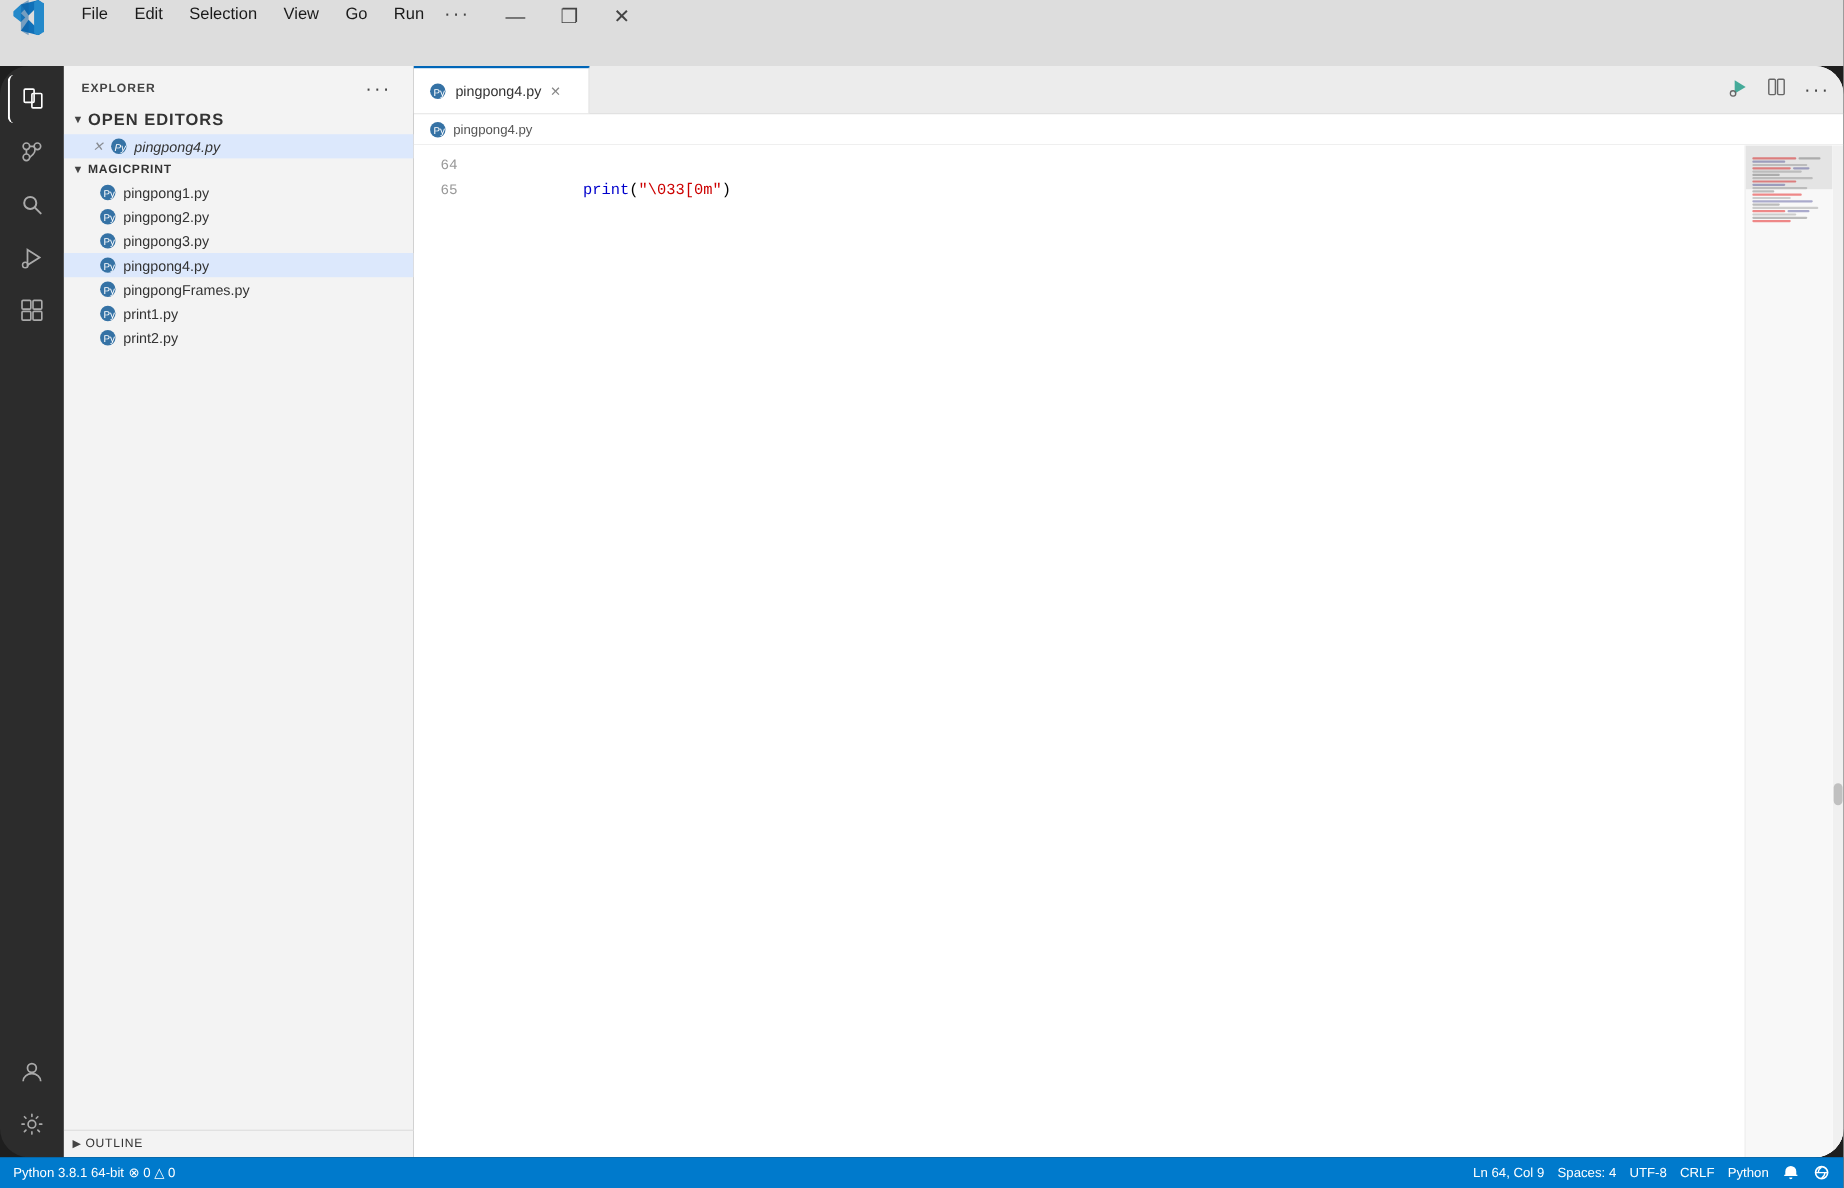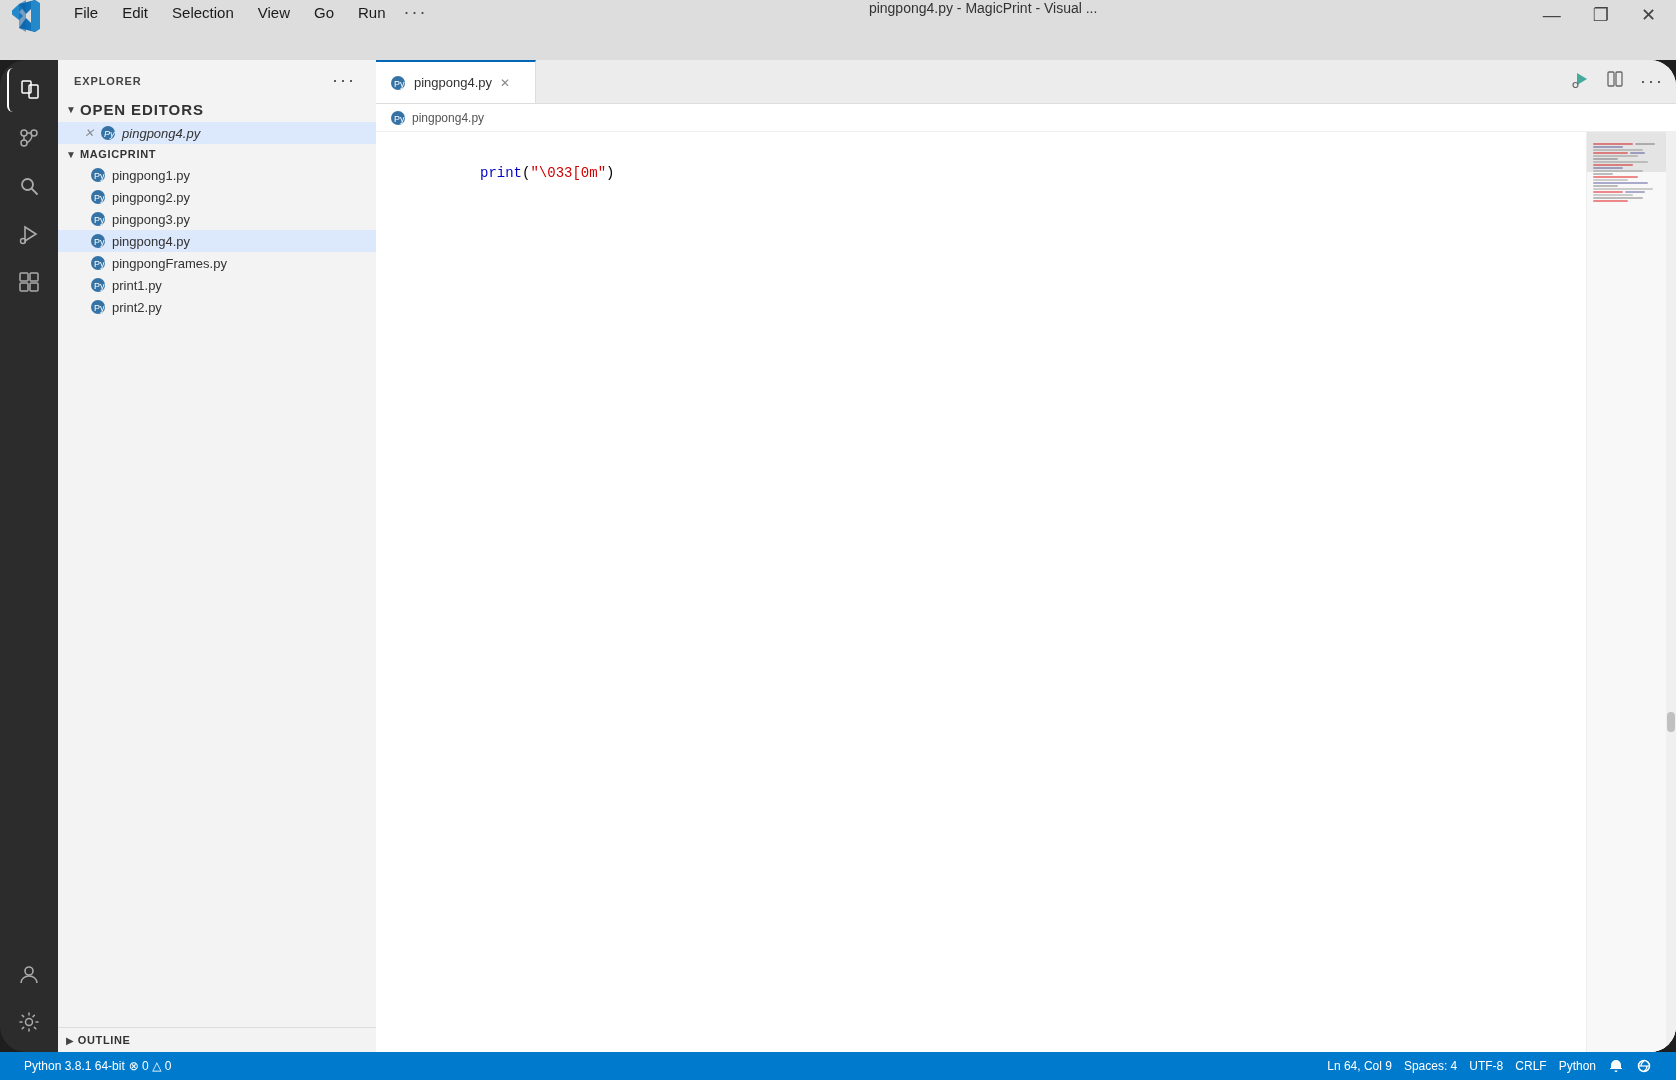--- a/index.html
+++ b/index.html
@@ -201,21 +201,21 @@
       padding: 6px 8px;
       cursor: pointer;
     }
     .outline-arrow {
       font-size: 10px;
       color: #444;
       margin-right: 4px;
     }
     .outline-label {
       font-size: 11px;
-      font-weight: 700;
+      font-weight: 400;
       color: #333;
       letter-spacing: 0.06em;
       text-transform: uppercase;
     }
 
     
     .editor-area {
       flex: 1;
       display: flex;
       flex-direction: column;
@@ -355,21 +355,21 @@
       border-radius: 4px;
       margin: 580px auto 0;
     }
 
     
     .status-bar {
       height: 28px;
       background: #007acc;
       display: flex;
       align-items: center;
-      padding: 0 24px;
+      padding: 0 12px;
       gap: 16px;
       flex-shrink: 0;
     }
     .status-item {
       font-size: 12px;
       color: #fff;
       display: flex;
       align-items: center;
       gap: 4px;
       cursor: pointer;
@@ -414,21 +414,20 @@
 
   <div class="title-bar-menu">
     <div class="menu-item">File</div>
     <div class="menu-item">Edit</div>
     <div class="menu-item">Selection</div>
     <div class="menu-item">View</div>
     <div class="menu-item">Go</div>
     <div class="menu-item">Run</div>
     <div class="menu-item dots-menu">···</div>
   </div>
-  <div class="title-bar-title">pingpong4.py - MagicPrint - Visual ...</div>
   <div class="title-bar-controls">
     <div class="title-control-btn">—</div>
     <div class="title-control-btn">❐</div>
     <div class="title-control-btn">✕</div>
   </div>
 </div>
 
 <div class="main-layout">
 
   <div class="activity-bar">
@@ -600,20 +599,24 @@
 
     <div class="breadcrumb">
       <svg class="py-icon" viewBox="0 0 16 16" style="margin-right:6px">
           <circle cx="8" cy="8" r="7" fill="#3572a5"></circle>
           <text x="4" y="12" font-size="9" fill="white" font-family="sans-serif">Py</text>
         </svg>
       <span>pingpong4.py</span>
     </div>
 
     <div class="code-editor">
+      <div class="line-numbers">
+        <div class="line-number">64</div>
+        <div class="line-number">65</div>
+      </div>
       <div class="code-content">
         <div class="code-line">
           <span class="keyword">print</span><span class="paren">(</span><span class="string-red">"\033[0m"</span><span class="paren">)</span>
         </div>
         <div class="code-line">&nbsp;</div>
       </div>
 
       <div class="minimap">
         <div class="minimap-content">
 

